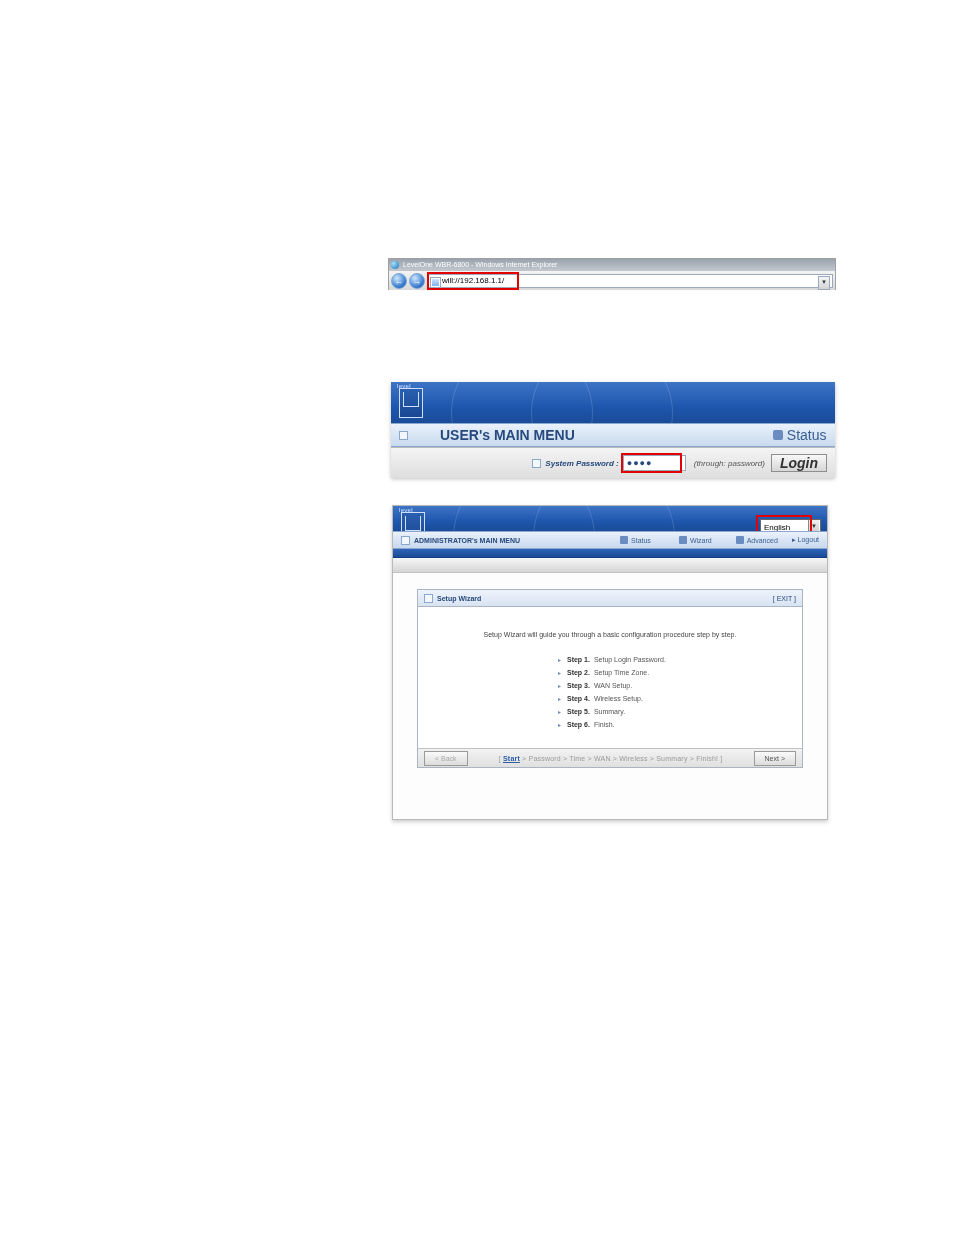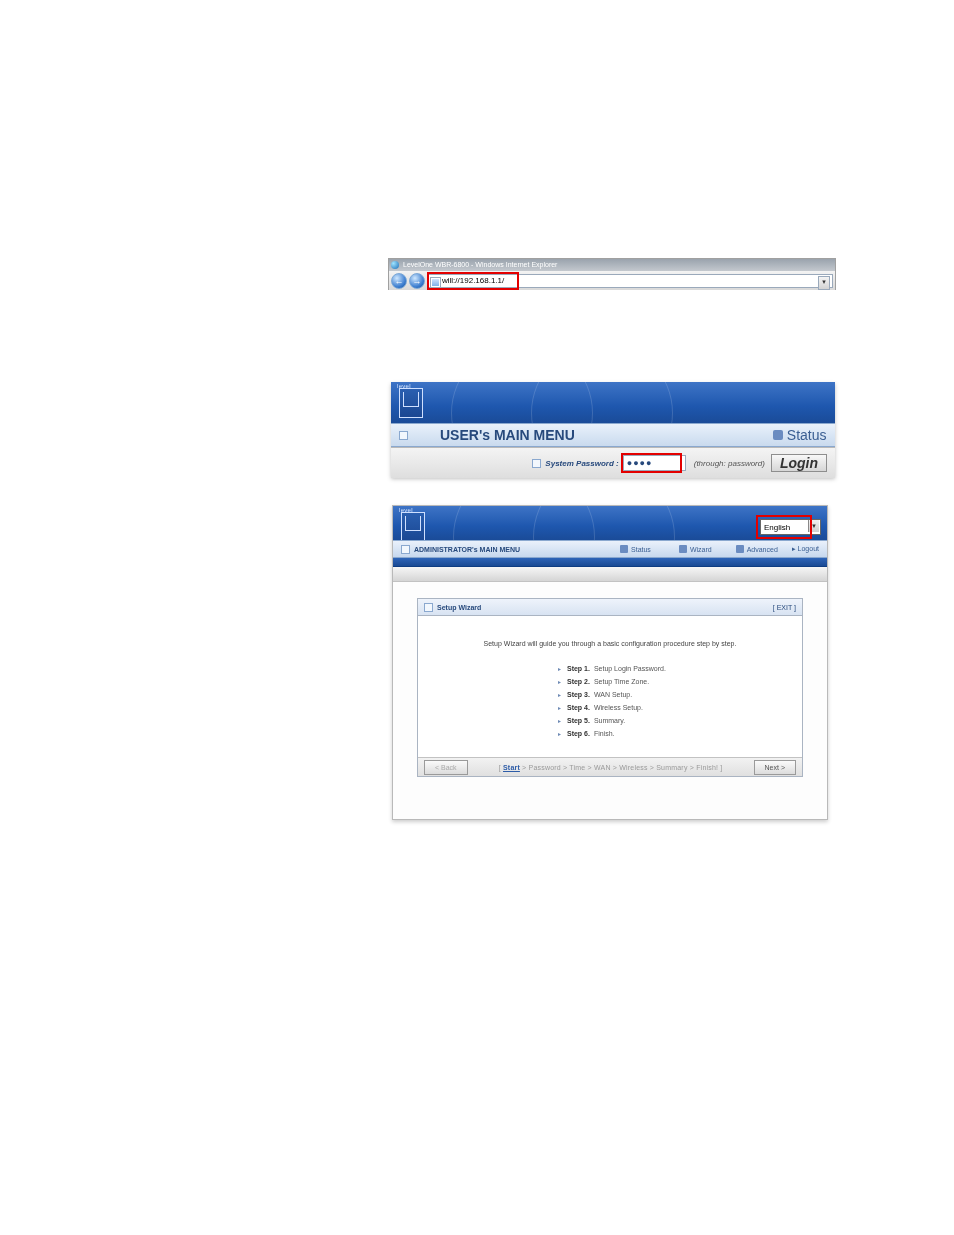--- a/index.html
+++ b/index.html
@@ -168,21 +168,21 @@
   
   .admin-shot {
     position: absolute;
     left: 392px; top: 505px;
     width: 434px; height: 313px;
     border: 1px solid #b9b9b9;
     background: #fdfdfd;
     box-shadow: 0 2px 4px rgba(0,0,0,0.2);
   }
   .admin-header {
-    height: 34px;
+    height: 25px;
     background: linear-gradient(#3e74c6, #1e57ae 60%, #1a4b98);
     position: relative; overflow:hidden;
   }
   .admin-header:before{ left:60px; }
   .admin-header:after{ left:140px; }
   .lang-wrap { position:absolute; right:6px; top:13px; }
   .lang-sel {
     height: 14px; width: 46px;
     background:#fff; border:1px solid #666;
     font-size:8px; display:flex; align-items:center;

